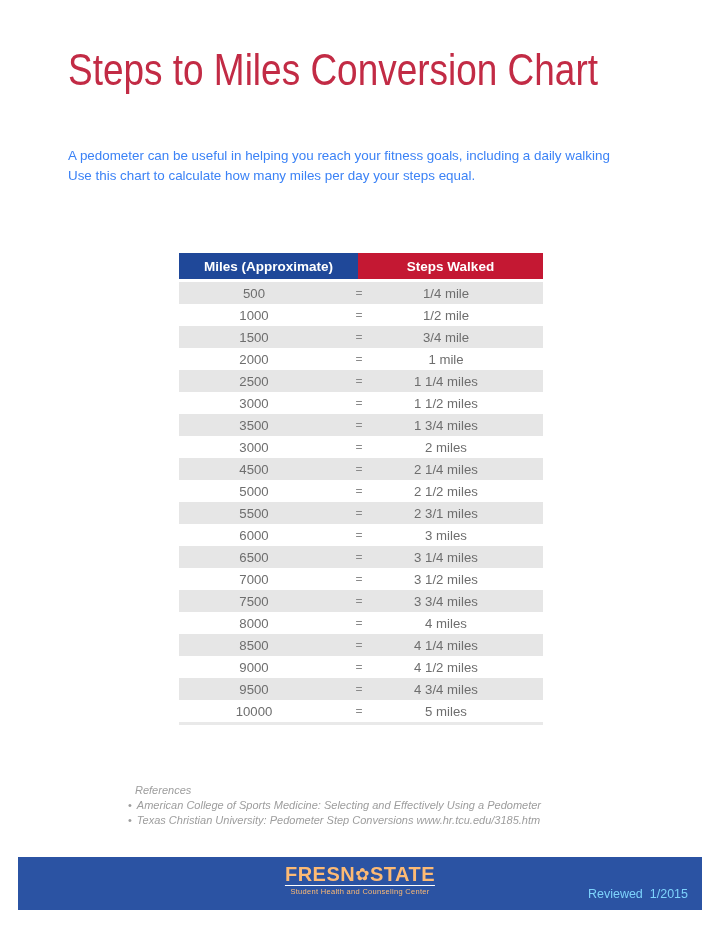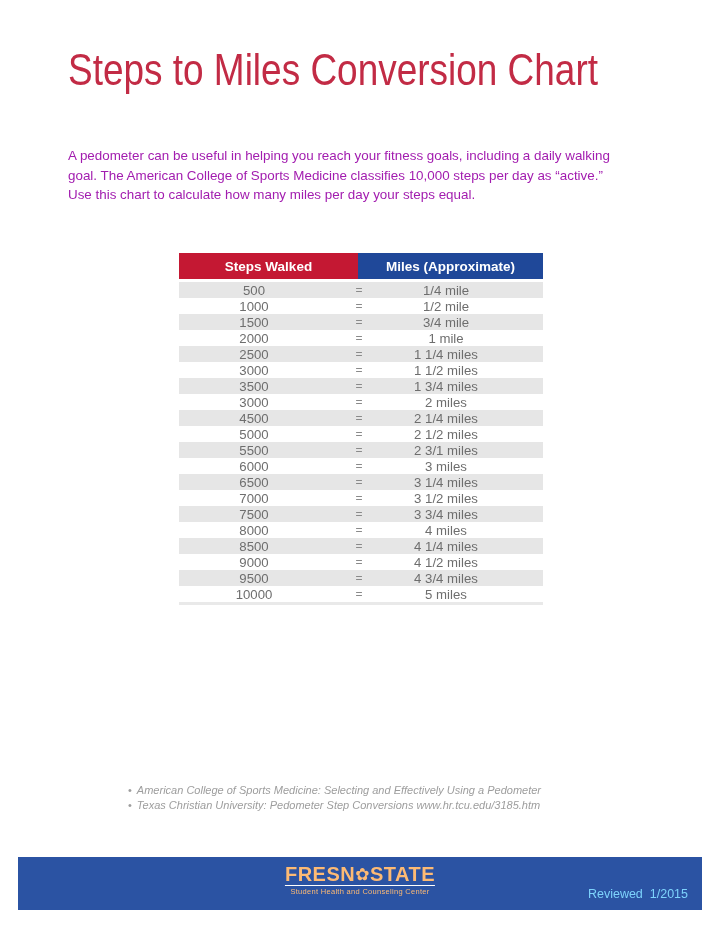--- a/index.html
+++ b/index.html
@@ -11,31 +11,31 @@
   .title{
     position:absolute;left:68px;top:44px;margin:0;
     font-size:44px;line-height:52px;font-weight:300;
     color:#C22B45;white-space:nowrap;
     transform:scaleX(0.84);transform-origin:left top;
     letter-spacing:0px;
   }
   
   .intro{
     position:absolute;left:68px;top:146px;
-    font-size:13.4px;line-height:19.6px;color:#a21caf;
+    font-size:13.4px;line-height:19.6px;color:#3b82f6;
   }
   
   .table{position:absolute;left:179px;top:253px;width:364px;}
   .thead{display:grid;grid-template-columns:179px 185px;height:26px;margin-bottom:3px;}
   .th{display:flex;align-items:center;justify-content:center;color:#ffffff;font-size:13.5px;font-weight:bold;}
   .th-steps{background:#C41833;}
   .th-miles{background:#1F4899;}
   .trow{
     display:grid;grid-template-columns:150px 60px 154px;
-    height:16px;align-items:center;
+    height:22px;align-items:center;
     font-size:13.2px;color:#6E6E6E;
   }
   .trow.alt{background:#E6E6E6;}
   .cell{text-align:center;}
   .cell.eq{font-size:12px;color:#8A8A8A;}
   .cell.miles{padding-right:40px;}
   .tfoot-line{height:3px;background:#E9E9E9;}
   
   .references{
     position:absolute;left:128px;top:783px;
@@ -54,28 +54,27 @@
 </style>
 </head>
 <body>
 
 <div class="page">
 
   <h1 class="title">Steps to Miles Conversion Chart</h1>
 
   <div class="intro">
     <div>A pedometer can be useful in helping you reach your fitness goals, including a daily walking</div>
-    <div>goal. The American College of Sports Medicine classifies 10,000 steps per day as “active.”</div>
     <div>Use this chart to calculate how many miles per day your steps equal.</div>
   </div>
 
   <div class="table">
     <div class="thead">
+      <div class="th th-miles">Miles (Approximate)</div>
       <div class="th th-steps">Steps Walked</div>
-      <div class="th th-miles">Miles (Approximate)</div>
     </div>
     <div class="tbody">
   <div class="trow alt">
     <div class="cell steps">500</div>
     <div class="cell eq">=</div>
     <div class="cell miles">1/4 mile</div>
   </div>
 
   <div class="trow">
     <div class="cell steps">1000</div>
@@ -188,20 +187,21 @@
   <div class="trow">
     <div class="cell steps">10000</div>
     <div class="cell eq">=</div>
     <div class="cell miles">5 miles</div>
   </div>
 </div>
     <div class="tfoot-line"></div>
   </div>
 
   <div class="references">
+    <div class="ref-heading">References</div>
     <div class="ref-item"><span class="bullet">•</span><span>American College of Sports Medicine: Selecting and Effectively Using a Pedometer</span></div>
     <div class="ref-item"><span class="bullet">•</span><span>Texas Christian University: Pedometer Step Conversions www.hr.tcu.edu/3185.htm</span></div>
   </div>
 
   <div class="footer">
     <div class="logo">
       <div class="logo-line"><span>FRESN</span><span class="flower">✿</span><span>STATE</span></div>
       <div class="logo-rule"></div>
       <div class="logo-sub">Student Health and Counseling Center</div>
     </div>

